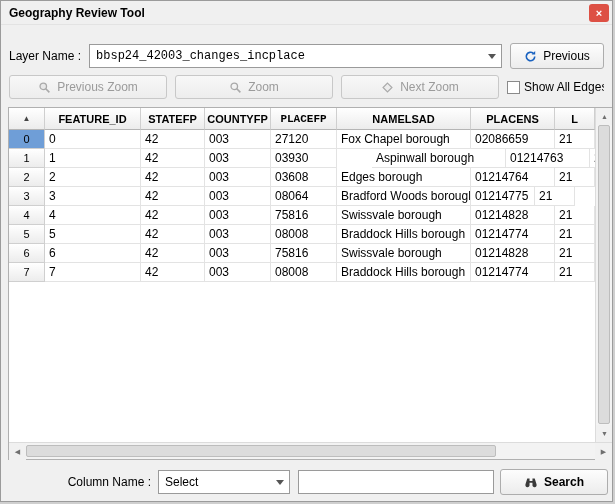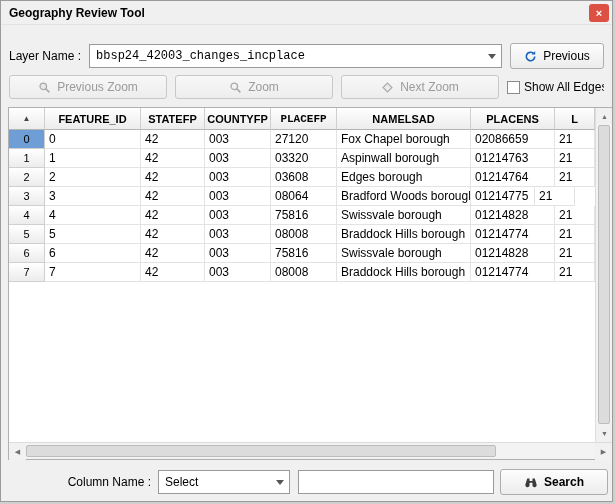--- a/index.html
+++ b/index.html
@@ -156,22 +156,22 @@
           <div class="dcell" style="width: 66px;">27120</div>
           <div class="dcell" style="width: 134px;">Fox Chapel borough</div>
           <div class="dcell" style="width: 84px;">02086659</div>
           <div class="dcell" style="width: 40px;">21</div>
         </div>
         <div class="trow">
           <div class="hcell rowhdr" style="width: 36px;">1</div>
           <div class="dcell" style="width: 96px;">1</div>
           <div class="dcell" style="width: 64px;">42</div>
           <div class="dcell" style="width: 66px;">003</div>
-          <div class="dcell" style="width: 66px;">03320</div>
-          <div class="dcell" style="width: 134px;">Aspinwall borough</div>
+          <div class="dcell" style="width: 66px;">03930</div>
+          <div class="dcell" style="width: 134px; margin-left: 35px;">Aspinwall borough</div>
           <div class="dcell" style="width: 84px;">01214763</div>
           <div class="dcell" style="width: 40px;">21</div>
         </div>
         <div class="trow">
           <div class="hcell rowhdr" style="width: 36px;">2</div>
           <div class="dcell" style="width: 96px;">2</div>
           <div class="dcell" style="width: 64px;">42</div>
           <div class="dcell" style="width: 66px;">003</div>
           <div class="dcell" style="width: 66px;">03608</div>
           <div class="dcell" style="width: 134px;">Edges borough</div>

